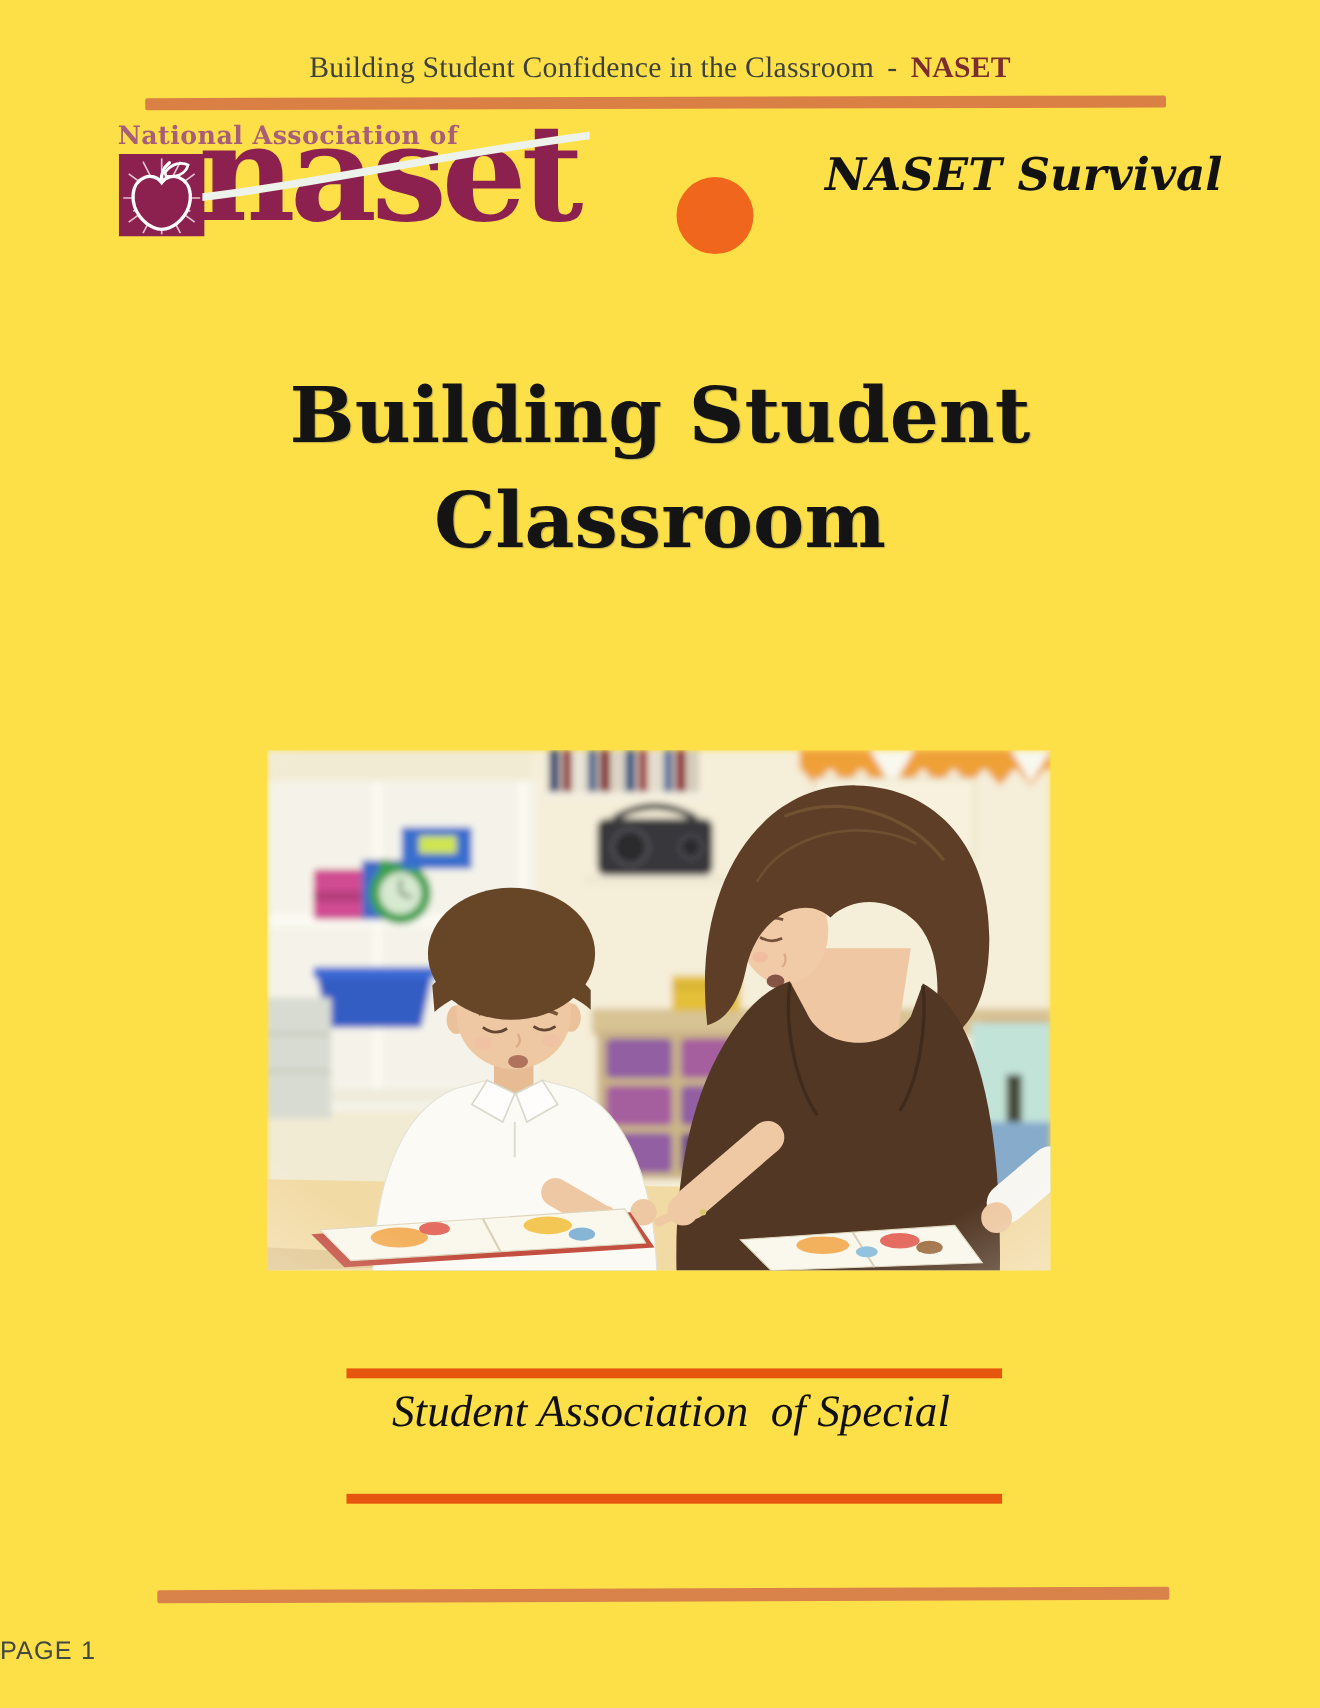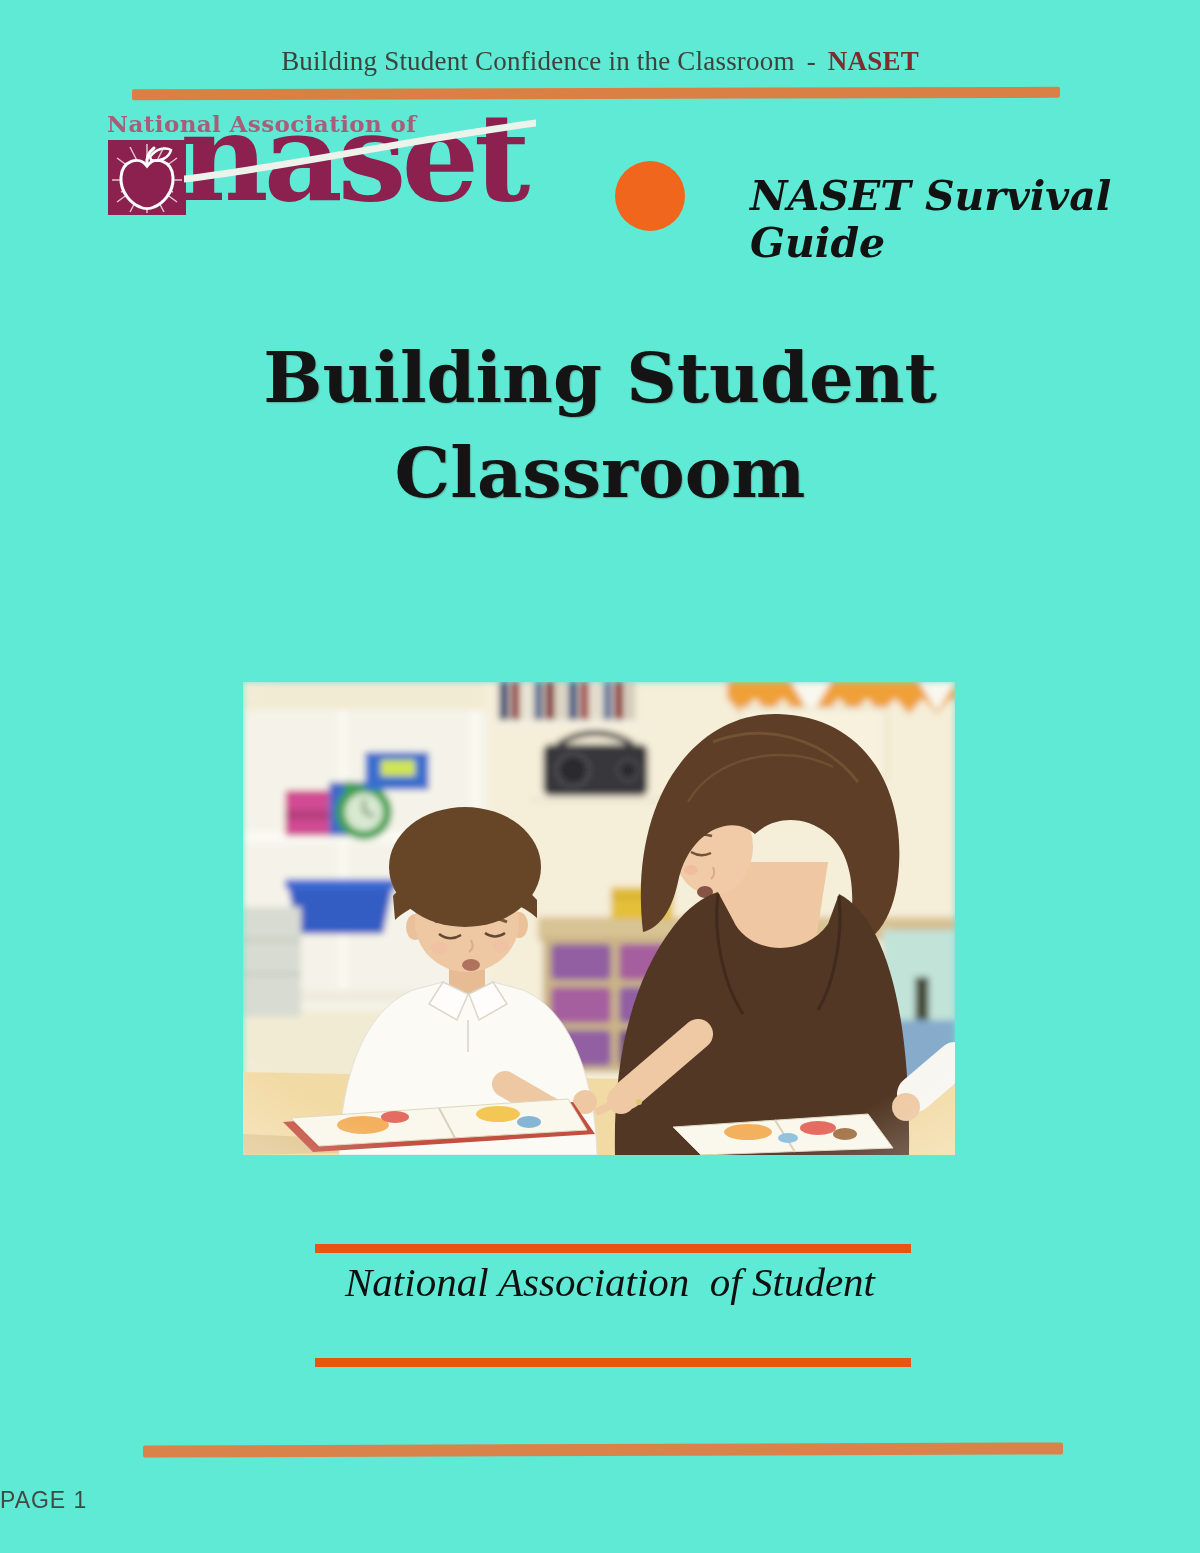--- a/index.html
+++ b/index.html
@@ -1,18 +1,18 @@
 <!DOCTYPE html>
 <html><head>
 <meta charset="utf-8">
 <style>
   html,body{margin:0;padding:0;background:#edf3ea;}
   .page{
     position:relative;width:1200px;height:1553px;margin:0 auto;
-    background:#5eead4;overflow:hidden;
+    background:#fde047;overflow:hidden;
     font-family:"Liberation Serif",serif;
   }
   
   .hdr{
     position:absolute;top:46px;left:0;width:100%;text-align:center;
     font-size:27px;color:#3e423b;letter-spacing:.2px;
   }
   .hdr .sep{margin:0 12px;color:#3e423b;}
   .hdr .brand{font-weight:bold;color:#7c2e2f;}
   .rule-top{
@@ -33,21 +33,21 @@
     color:#a85e78;letter-spacing:.2px;
   }
   
   .dot{
     position:absolute;left:615px;top:161px;width:70px;height:70px;
     border-radius:50%;background:#f1661d;
   }
   .survival{
     position:absolute;left:750px;top:136px;width:420px;
     font-family:"DejaVu Serif",serif;font-style:italic;font-weight:bold;
-    font-size:41px;line-height:47px;color:#121212;margin-top:37px;
+    font-size:41px;line-height:47px;color:#121212;
   }
   
   .title{
     position:absolute;left:0;top:330px;width:100%;text-align:center;
     font-family:"DejaVu Serif",serif;font-weight:bold;
     font-size:70px;line-height:95px;color:#141414;
     text-shadow:1px 1px 1px rgba(80,80,80,.35);
   }
   
   .photo{position:absolute;left:243px;top:682px;width:712px;height:473px;}
@@ -113,21 +113,20 @@
 
   <svg class="wordmark" viewBox="0 0 352 100">
     <text x="-4" y="84" font-family="DejaVu Serif, serif" font-weight="bold" font-size="122" letter-spacing="-5" fill="#8c2150">naset</text>
     <path d="M-8 64 C 100 52 220 24 360 6" fill="none" stroke="#edf3ea" stroke-width="7"></path>
   </svg>
 
 
   <div class="dot"></div>
   <div class="survival">
     <div>NASET Survival</div>
-    <div>Guide</div>
   </div>
 
   <div class="title">
     <div>Building Student</div>
     <div>Classroom</div>
   </div>
 
   <div class="photo">
     <svg viewBox="0 0 712 473" preserveAspectRatio="none">
       <defs>
@@ -298,20 +297,20 @@
         <ellipse cx="602" cy="452" rx="12" ry="6" fill="#9c6b3f"></ellipse>
       </g>
 
       <rect x="0" y="0" width="712" height="473" fill="#f7e9c8" opacity=".07"></rect>
       <rect x="0" y="0" width="712" height="473" fill="url(#vig)"></rect>
     </svg>
   </div>
 
   <div class="bar b1"></div>
   <div class="assoc">
-    <div>National Association  of Student</div>
+    <div>Student Association  of Special</div>
   </div>
   <div class="bar b2"></div>
 
   <div class="rule-bottom"></div>
   <div class="pageno">PAGE 1</div>
 
 </div>
 
 </body></html>

